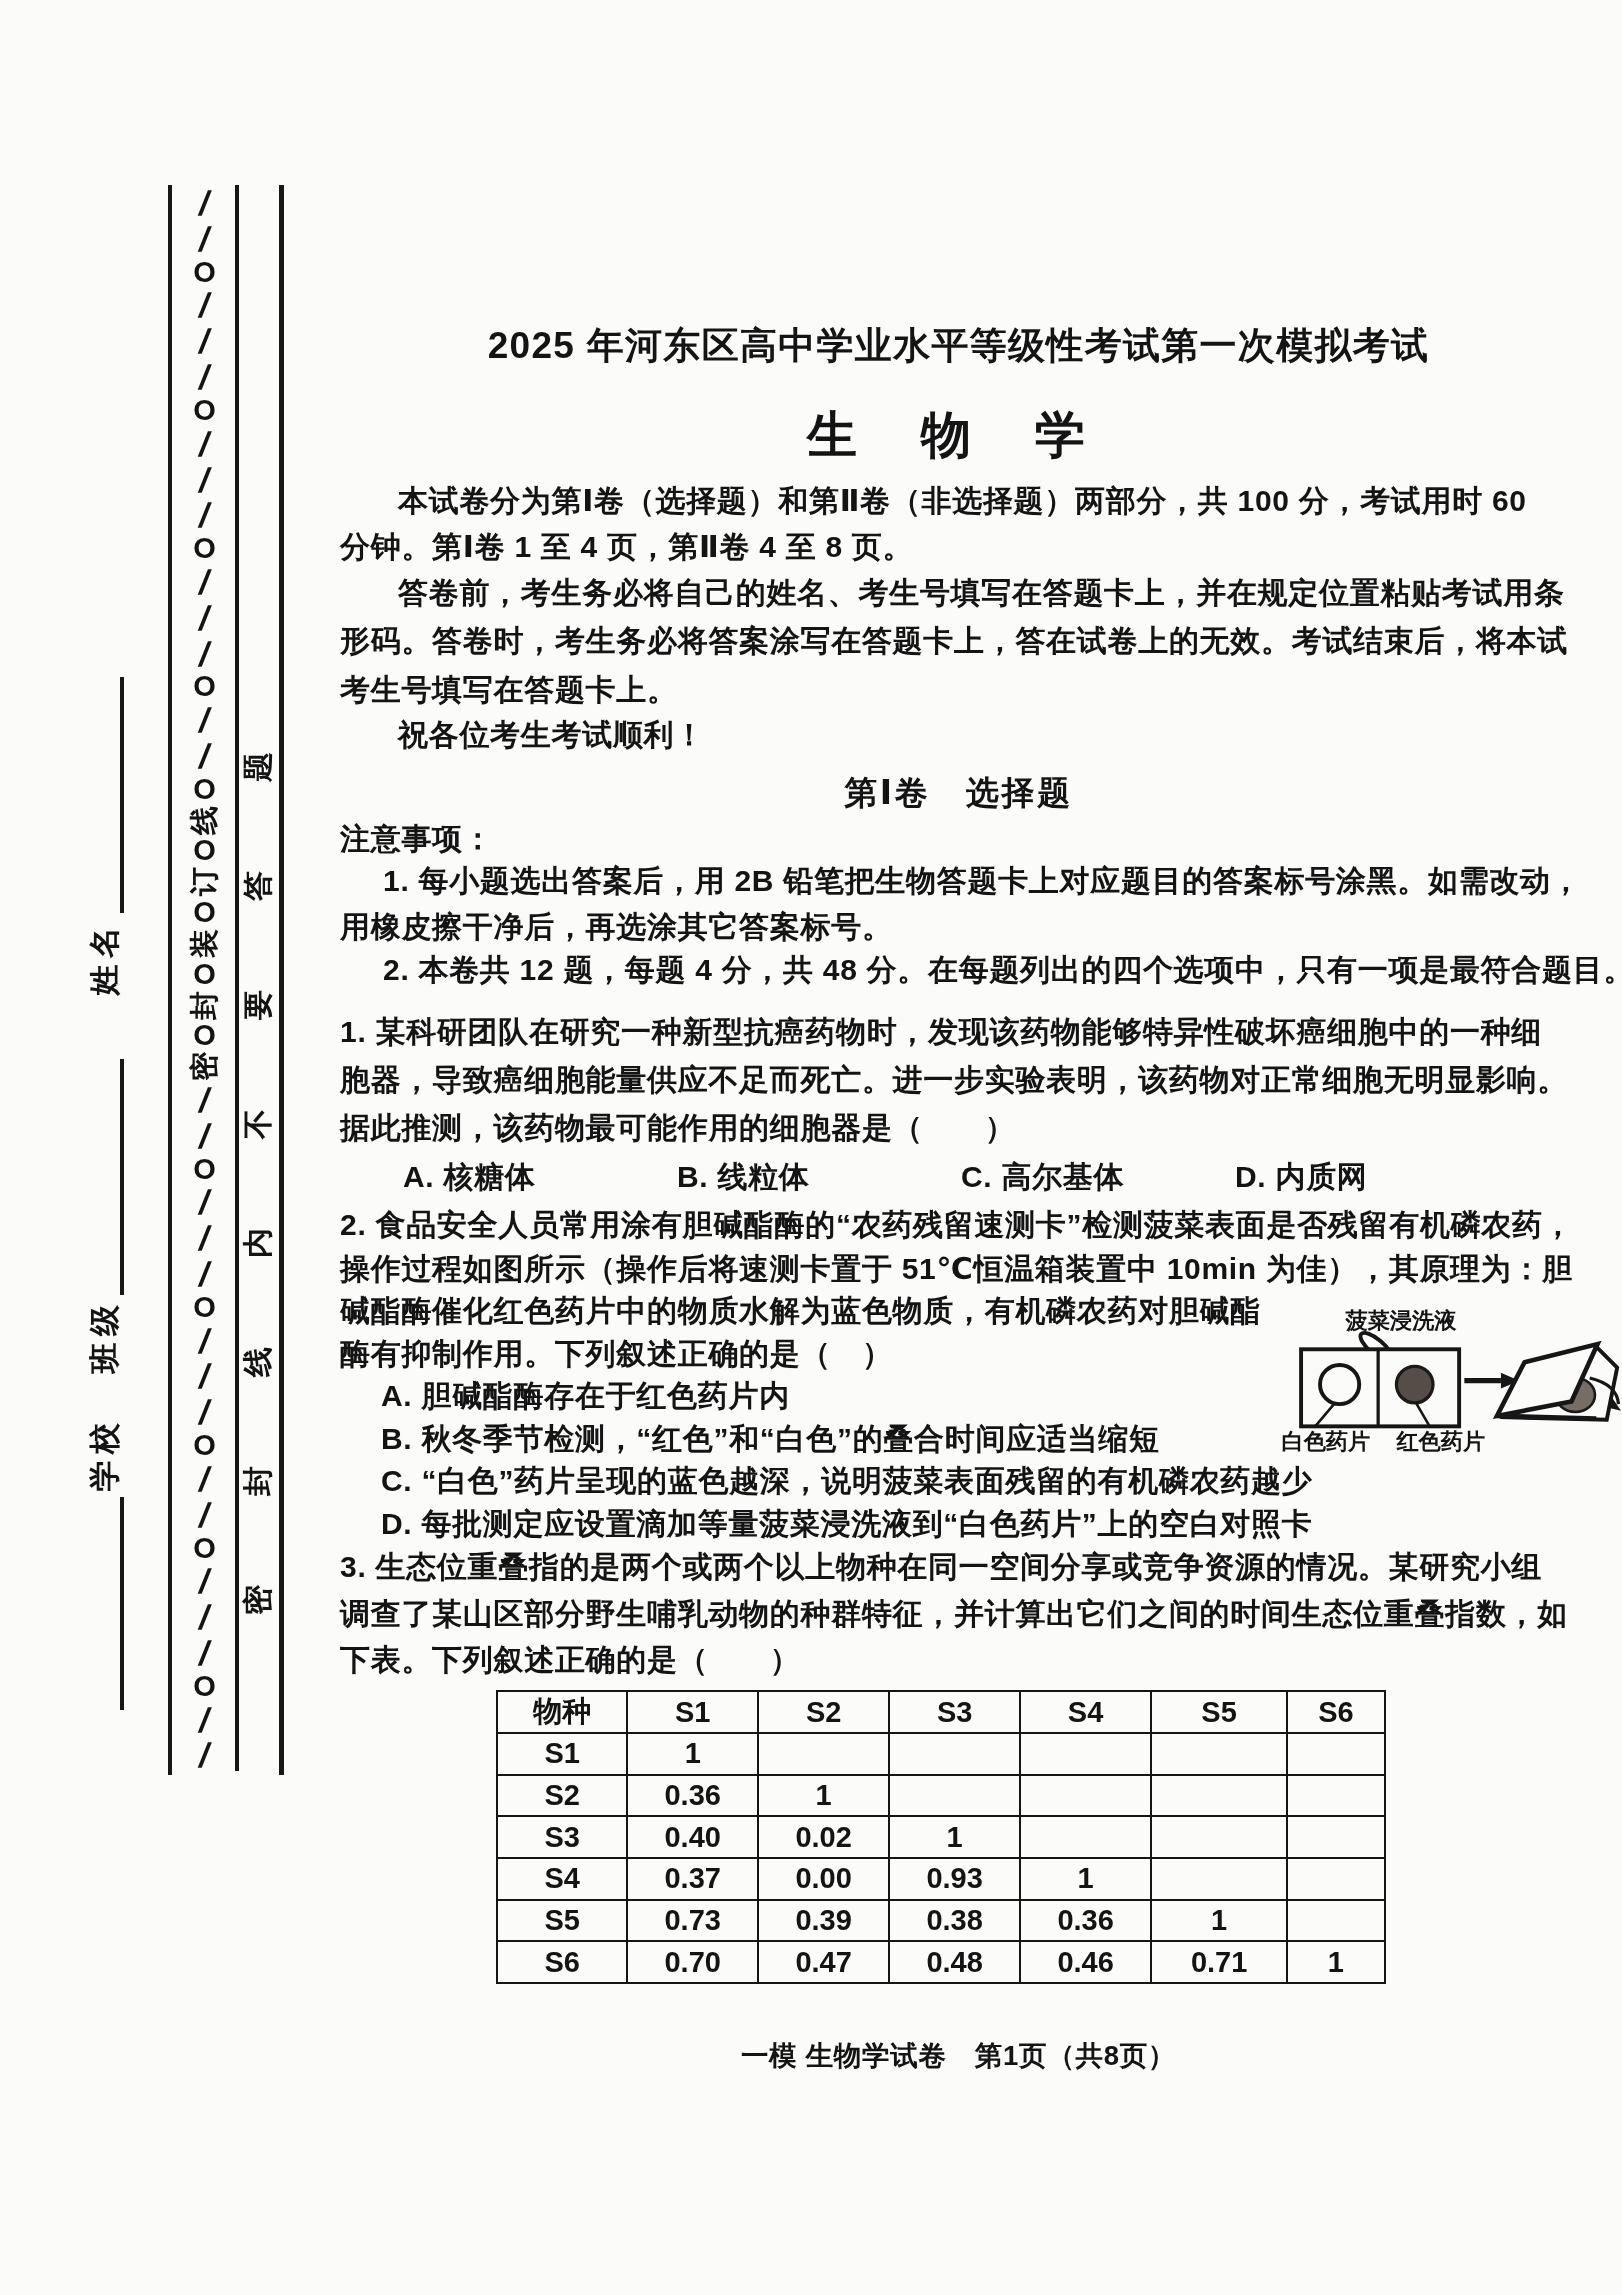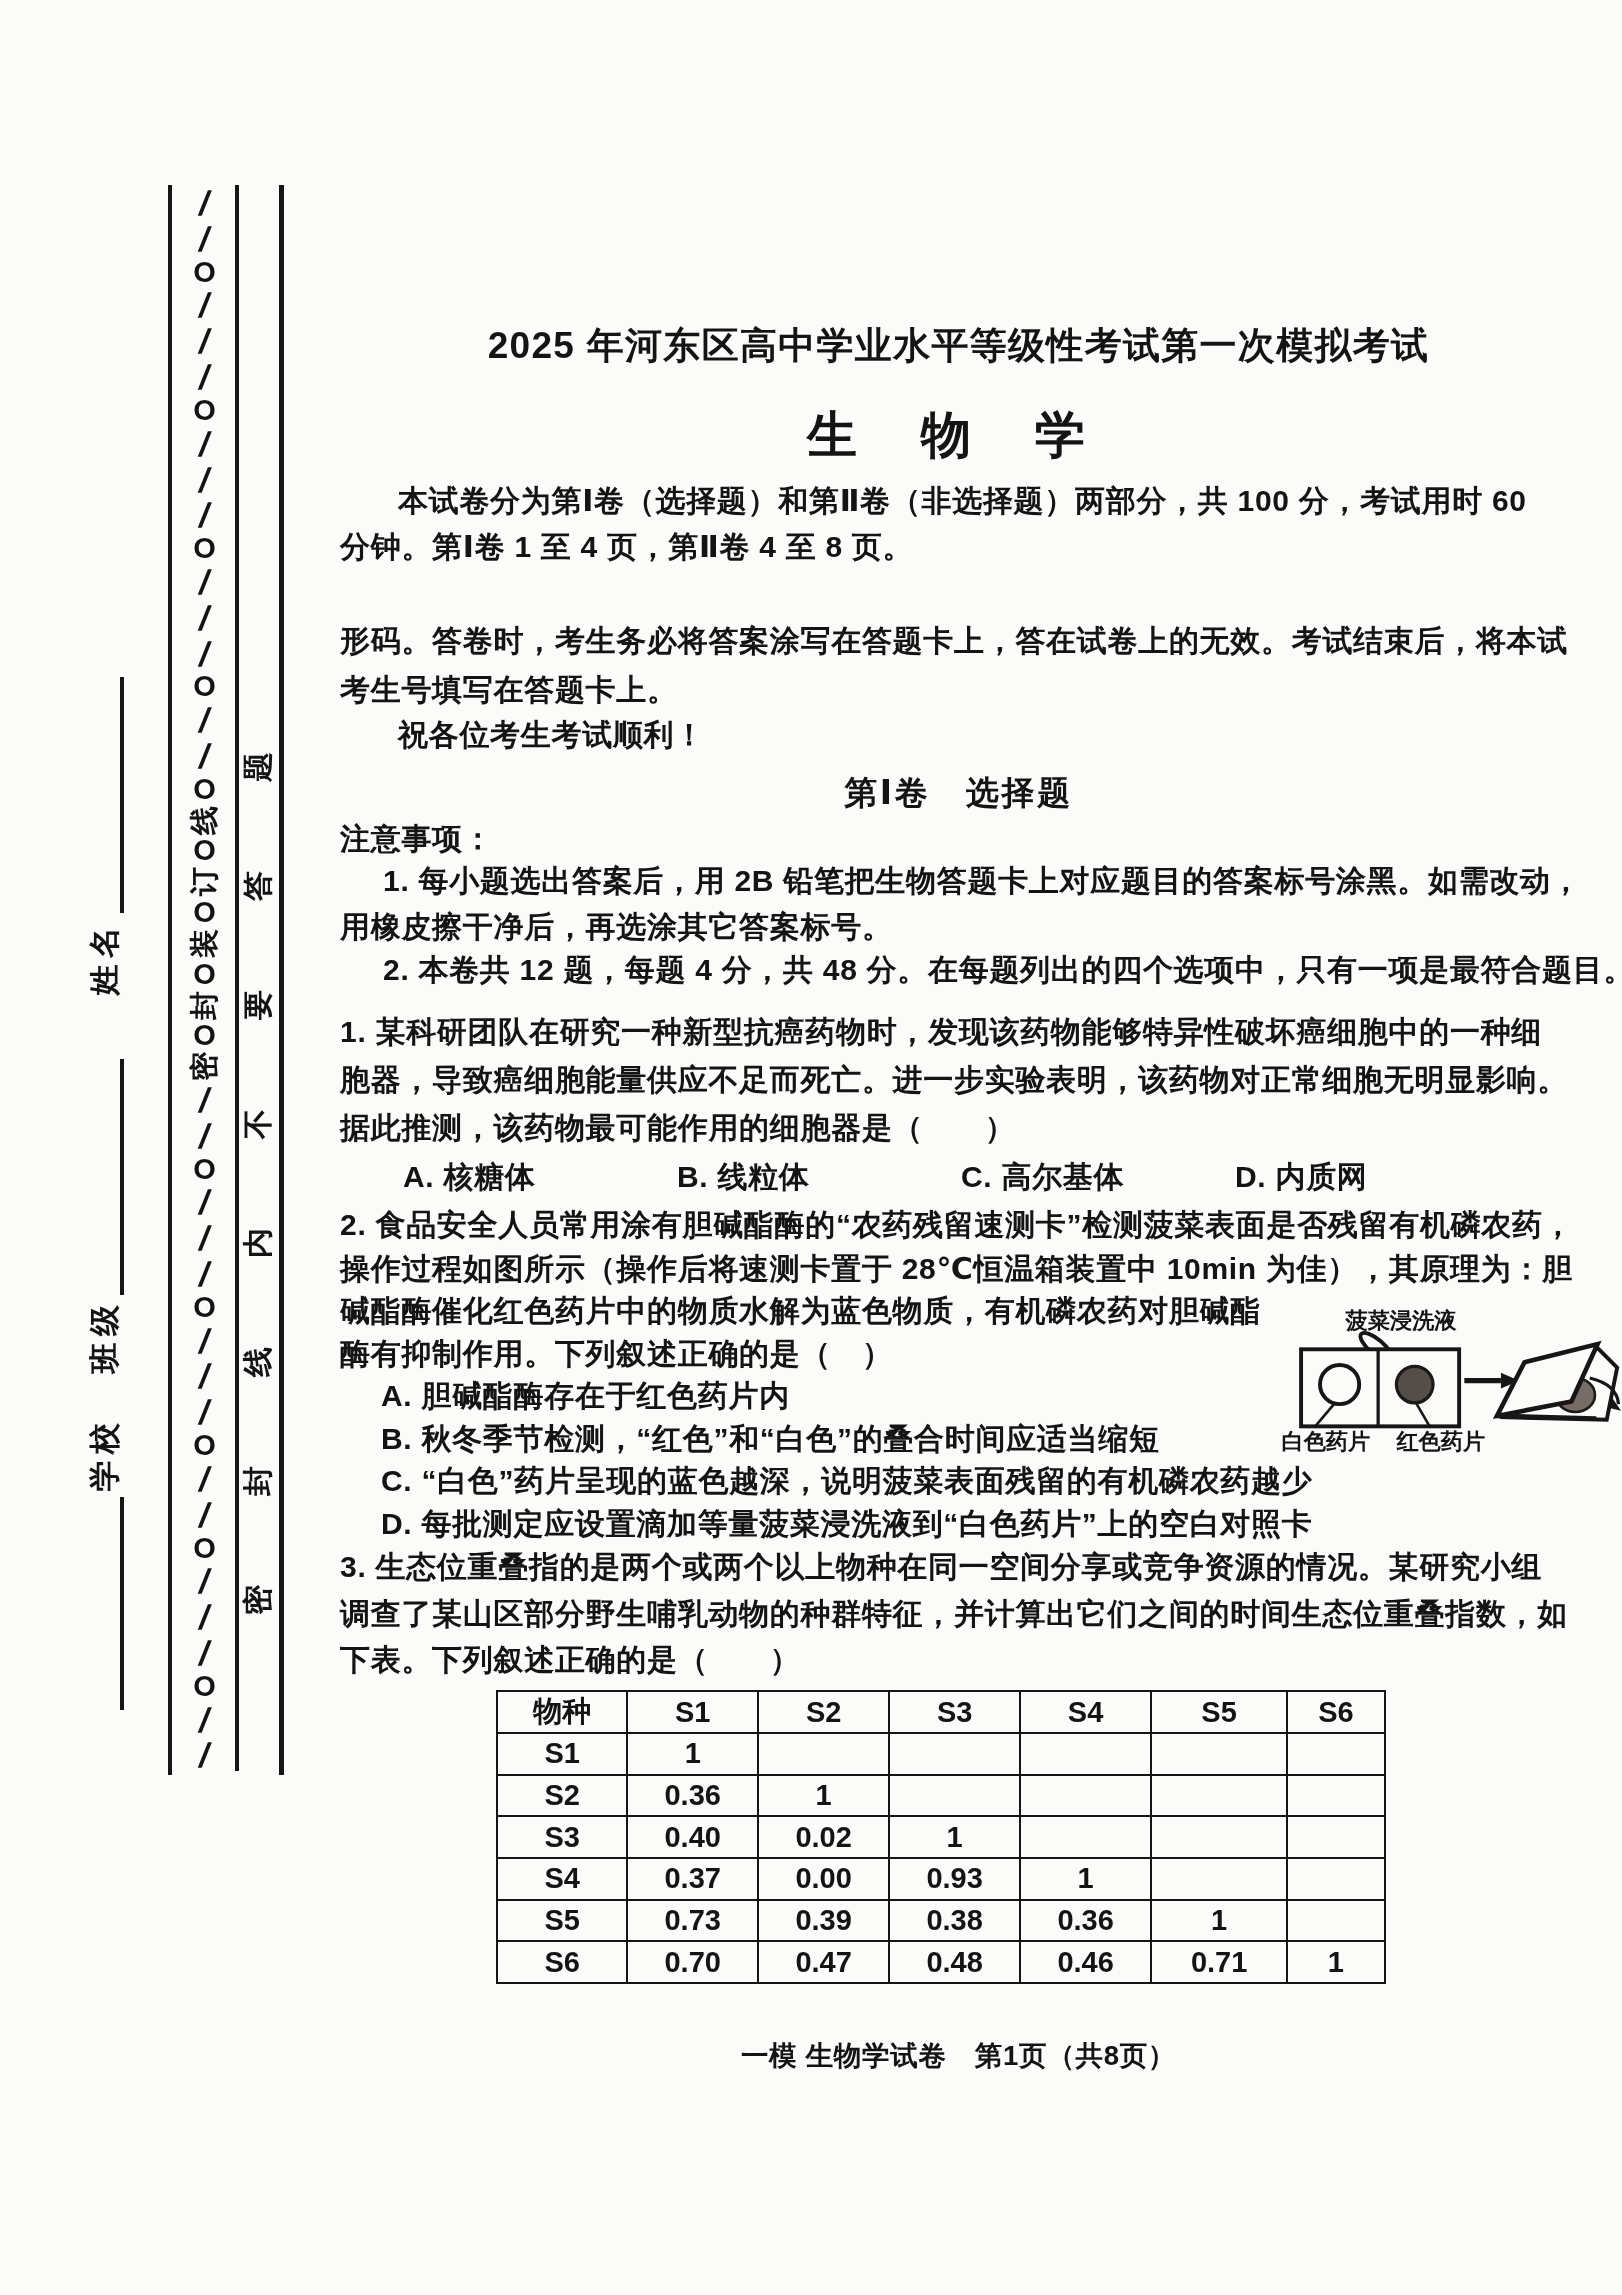--- a/index.html
+++ b/index.html
@@ -114,40 +114,41 @@
     </div>
   <div class="vbar" style="left:235px;top:185px;width:3.9px;height:1586px;"></div>
   <span class="seal-phrase">密封线内不要答题</span>
   <div class="vbar" style="left:279px;top:185px;width:4.6px;height:1590px;"></div>
 
   <div class="tline centered title" style="top:325px;">2025 年河东区高中学业水平等级性考试第一次模拟考试</div>
   <div class="tline centered subject" style="top:407px;">生 物 学</div>
 
   <div class="tline" style="left:398px;top:484px;">本试卷分为第Ⅰ卷（选择题）和第Ⅱ卷（非选择题）两部分，共 100 分，考试用时 60</div>
   <div class="tline" style="left:340px;top:530px;">分钟。第Ⅰ卷 1 至 4 页，第Ⅱ卷 4 至 8 页。</div>
+  <div class="tline" style="left:398px;top:576px;">答卷前，考生务必将自己的姓名、考生号填写在答题卡上，并在规定位置粘贴考试用条</div>
   <div class="tline" style="left:340px;top:624px;">形码。答卷时，考生务必将答案涂写在答题卡上，答在试卷上的无效。考试结束后，将本试</div>
   <div class="tline" style="left:340px;top:673px;">考生号填写在答题卡上。</div>
   <div class="tline" style="left:398px;top:718px;">祝各位考生考试顺利！</div>
 
   <div class="tline centered sec-head" style="top:774px;">第Ⅰ卷　选择题</div>
   <div class="tline" style="left:340px;top:822px;">注意事项：</div>
   <div class="tline" style="left:383px;top:864px;">1. 每小题选出答案后，用 2B 铅笔把生物答题卡上对应题目的答案标号涂黑。如需改动，</div>
   <div class="tline" style="left:340px;top:910px;">用橡皮擦干净后，再选涂其它答案标号。</div>
   <div class="tline" style="left:383px;top:953px;">2. 本卷共 12 题，每题 4 分，共 48 分。在每题列出的四个选项中，只有一项是最符合题目。</div>
 
   <div class="tline" style="left:340px;top:1015px;">1. 某科研团队在研究一种新型抗癌药物时，发现该药物能够特异性破坏癌细胞中的一种细</div>
   <div class="tline" style="left:340px;top:1063px;">胞器，导致癌细胞能量供应不足而死亡。进一步实验表明，该药物对正常细胞无明显影响。</div>
   <div class="tline" style="left:340px;top:1111px;">据此推测，该药物最可能作用的细胞器是（　　）</div>
   <div class="tline" style="left:381px;top:1160px;margin-left:22px;">A. 核糖体</div>
   <div class="tline" style="left:677px;top:1160px;">B. 线粒体</div>
   <div class="tline" style="left:961px;top:1160px;">C. 高尔基体</div>
   <div class="tline" style="left:1235px;top:1160px;">D. 内质网</div>
 
   <div class="tline" style="left:340px;top:1208px;">2. 食品安全人员常用涂有胆碱酯酶的“农药残留速测卡”检测菠菜表面是否残留有机磷农药，</div>
-  <div class="tline" style="left:340px;top:1252px;">操作过程如图所示（操作后将速测卡置于 28℃恒温箱装置中 10min 为佳），其原理为：胆</div>
+  <div class="tline" style="left:340px;top:1252px;">操作过程如图所示（操作后将速测卡置于 51℃恒温箱装置中 10min 为佳），其原理为：胆</div>
   <div class="tline" style="left:340px;top:1294px;">碱酯酶催化红色药片中的物质水解为蓝色物质，有机磷农药对胆碱酯</div>
   <div class="tline" style="left:340px;top:1337px;">酶有抑制作用。下列叙述正确的是（　）</div>
   <div class="tline" style="left:381px;top:1379px;">A. 胆碱酯酶存在于红色药片内</div>
   <div class="tline" style="left:381px;top:1422px;">B. 秋冬季节检测，“红色”和“白色”的叠合时间应适当缩短</div>
   <div class="tline" style="left:381px;top:1464px;">C. “白色”药片呈现的蓝色越深，说明菠菜表面残留的有机磷农药越少</div>
   <div class="tline" style="left:381px;top:1507px;">D. 每批测定应设置滴加等量菠菜浸洗液到“白色药片”上的空白对照卡</div>
 
   <svg id="q2-figure" width="346" height="160" viewBox="1950 1985 529 245">
     <text x="2056" y="2030" font-size="34" font-weight="bold" fill="#141414">菠菜浸洗液</text>
 

